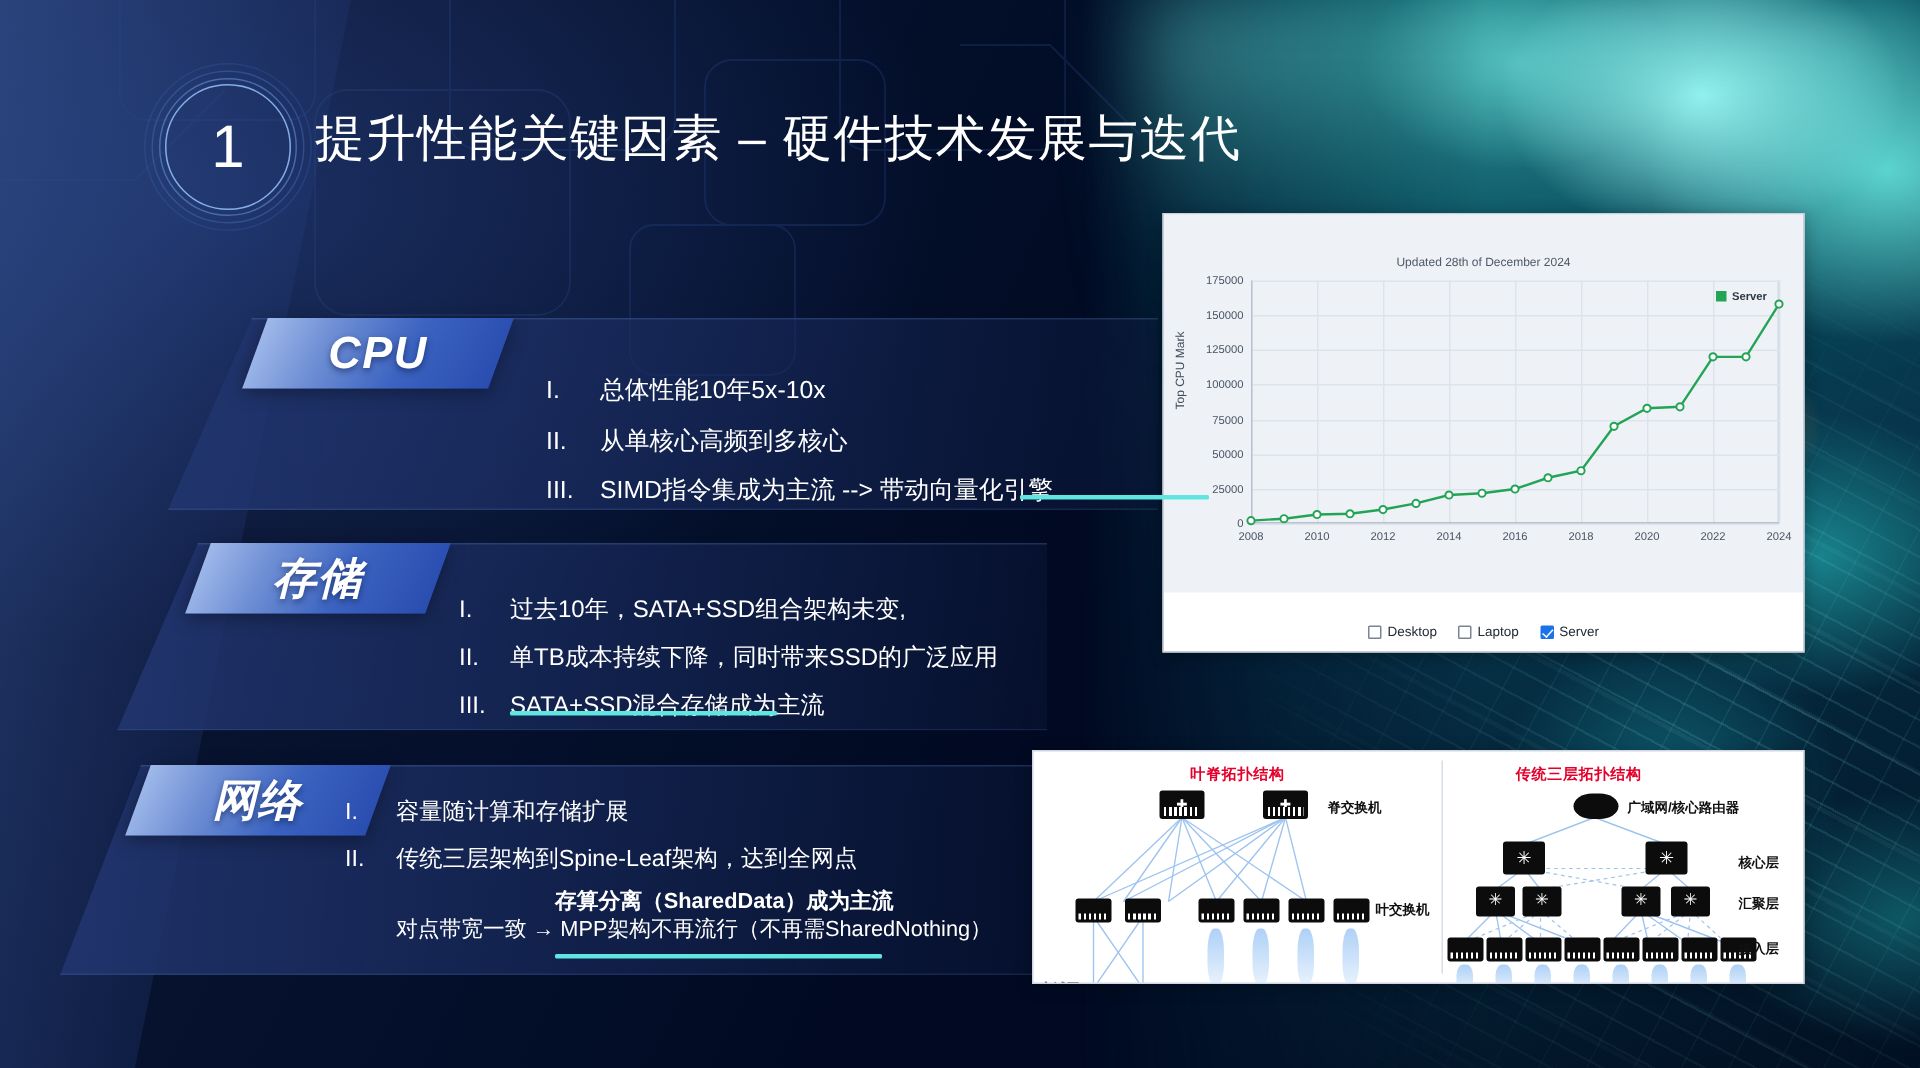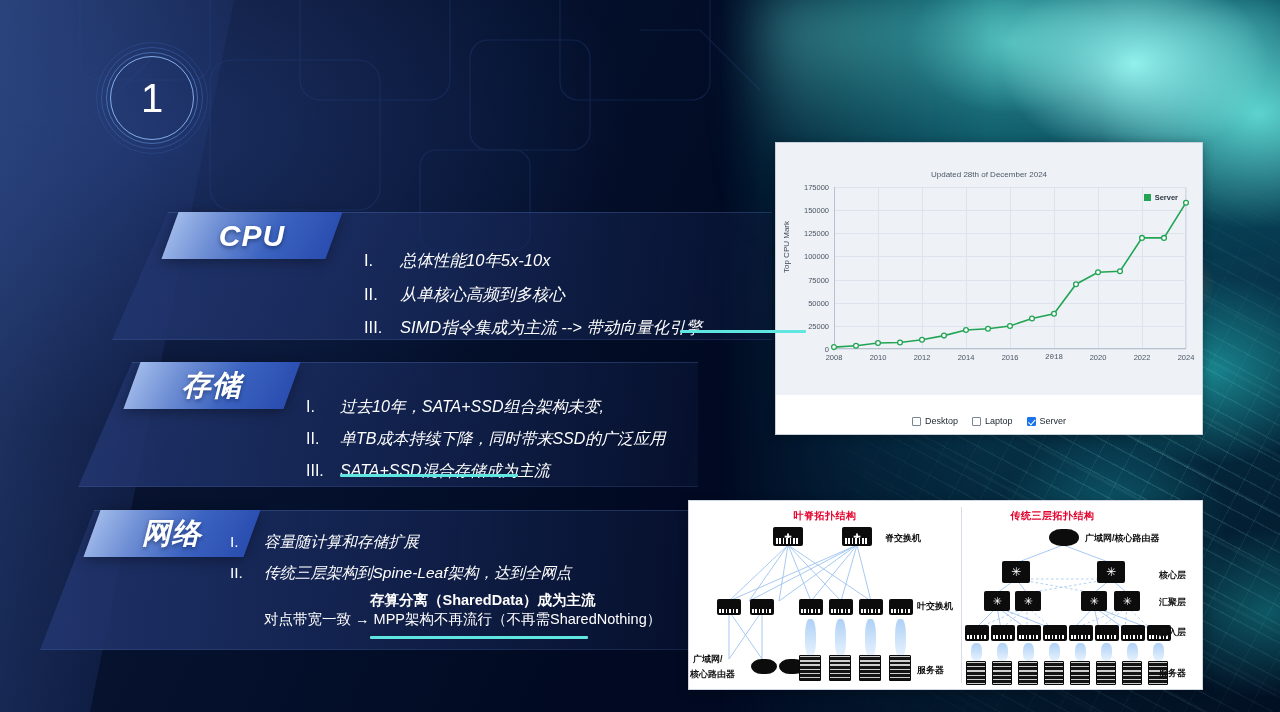--- a/index.html
+++ b/index.html
@@ -96,21 +96,21 @@
   }
   .sec-tag span {
     transform:skewX(20deg);
     color:#ffffff; font-weight:bold; font-style:italic;
     letter-spacing:1px;
     text-shadow:0 2px 4px rgba(10,25,70,.55);
   }
   .bullets { position:absolute; z-index:4; }
   .bullet { display:flex; color:#ffffff; line-height:1.25; }
   .bullet .rn { flex:0 0 auto; text-align:left; }
-  .bullet .tx { flex:1 1 auto;font-style:italic; }
+  .bullet .tx { flex:1 1 auto; }
   .sub-line { color:#ffffff; }
   .underline {
     height:3px; background:#5fe6e0; border-radius:1px;
   }
 
   
   #chart-card {
     position:absolute; left:775px; top:142px; width:428px; height:293px;
     background:#ffffff; border:1px solid #c8cfdd;
     box-shadow:0 2px 10px rgba(0,0,0,.30);
@@ -163,21 +163,21 @@
     display:inline-block; position:relative;
   }
   .box.on { background:#1a73e8; border-color:#1a73e8; }
   .box.on:after {
     content:""; position:absolute; left:2.5px; top:0.5px; width:3px; height:5.5px;
     border:solid #fff; border-width:0 1.4px 1.4px 0; transform:rotate(42deg);
   }
 
   
   #net-card {
-    position:absolute; left:688px; top:500px; width:515px; height:190px;
+    position:absolute; left:688px; top:500px; width:515px; height:156px;
     background:#ffffff; border:1px solid #cfd6e2; overflow:hidden;
     box-shadow:0 2px 10px rgba(0,0,0,.30);
   }
   .net-half { position:absolute; top:0; bottom:0; }
   .net-title {
     position:absolute; top:8px; left:0; right:0; text-align:center;
     font-size:10px; font-weight:bold; color:#e4002b; letter-spacing:.5px;
   }
   .nlabel { position:absolute; font-size:9px; color:#111; font-weight:bold; white-space:nowrap; }
   .divider { position:absolute; top:6px; bottom:6px; width:1px; background:#d7dde7; }
@@ -230,20 +230,21 @@
 </div>
 
 <div id="header">
   <div class="num-badge">
     <div class="ring r4"></div>
     <div class="ring r3"></div>
     <div class="ring r2"></div>
     <div class="ring r1"></div>
     <div class="num">1</div>
   </div>
+  <div id="title-text">提升性能关键因素 – 硬件技术发展与迭代</div>
 </div>
 
 <div class="section" style="left:112px; top:212px; width:660px; height:128px;">
   <div class="sec-panel" style="clip-path:polygon(56px 0, 100% 0, 100% 100%, 0 100%);"></div>
   <div class="sec-tag" style="left:58px; top:0px; width:164px; height:47px;">
     <span style="font-size:30px;">CPU</span>
   </div>
   <div class="bullets" style="left:252px; top:38px; width:400px;">
     <div class="bullet" style="font-size:16.5px; margin-bottom:13px;">
       <span class="rn" style="width:36px;">I.</span>
@@ -339,21 +340,21 @@
         <div class="ytick" style="top: 46.2857px;">125000</div>
         <div class="ytick" style="top: 23.1429px;">150000</div>
         <div class="ytick" style="top: 0px;">175000</div>
       </div>
     <div id="xticks">
         <div class="xtick" style="left: 0px;">2008</div>
         <div class="xtick" style="left: 44px;">2010</div>
         <div class="xtick" style="left: 88px;">2012</div>
         <div class="xtick" style="left: 132px;">2014</div>
         <div class="xtick" style="left: 176px;">2016</div>
-        <div class="xtick" style="left: 220px; font-family: Liberation Mono, monospace;">2018</div>
+        <div class="xtick" style="left: 220px;">2018</div>
         <div class="xtick" style="left: 264px;">2020</div>
         <div class="xtick" style="left: 308px;">2022</div>
         <div class="xtick" style="left: 352px;">2024</div>
       </div>
     <svg id="series-svg" width="352" height="162" style="position:absolute; left:0; top:0; overflow:visible;">
         <polyline points="0.0,160.1 22.0,158.8 44.0,156.0 66.0,155.5 88.0,152.7 110.0,148.6 132.0,143.0 154.0,141.8 176.0,139.0 198.0,131.5 220.0,126.8 242.0,97.2 264.0,85.2 286.0,84.2 308.0,50.9 330.0,50.9 352.0,15.7" fill="none" stroke="#23a455" stroke-width="1.6"></polyline>
         <circle cx="0.0" cy="160.1" r="2.4" fill="#ffffff" stroke="#23a455" stroke-width="1.3"></circle>
         <circle cx="22.0" cy="158.8" r="2.4" fill="#ffffff" stroke="#23a455" stroke-width="1.3"></circle>
         <circle cx="44.0" cy="156.0" r="2.4" fill="#ffffff" stroke="#23a455" stroke-width="1.3"></circle>
         <circle cx="66.0" cy="155.5" r="2.4" fill="#ffffff" stroke="#23a455" stroke-width="1.3"></circle>

